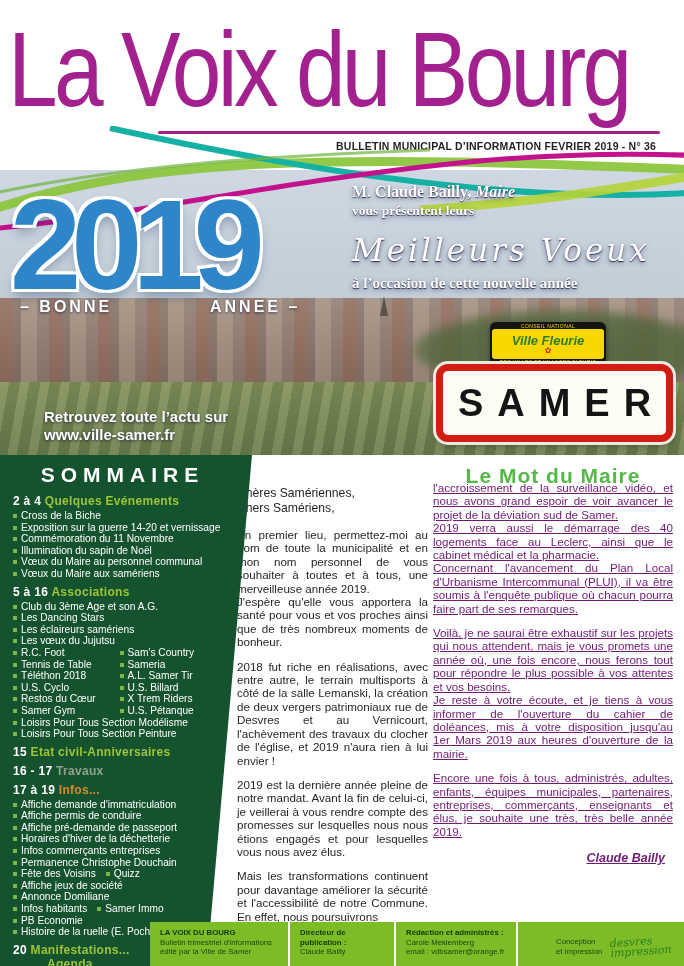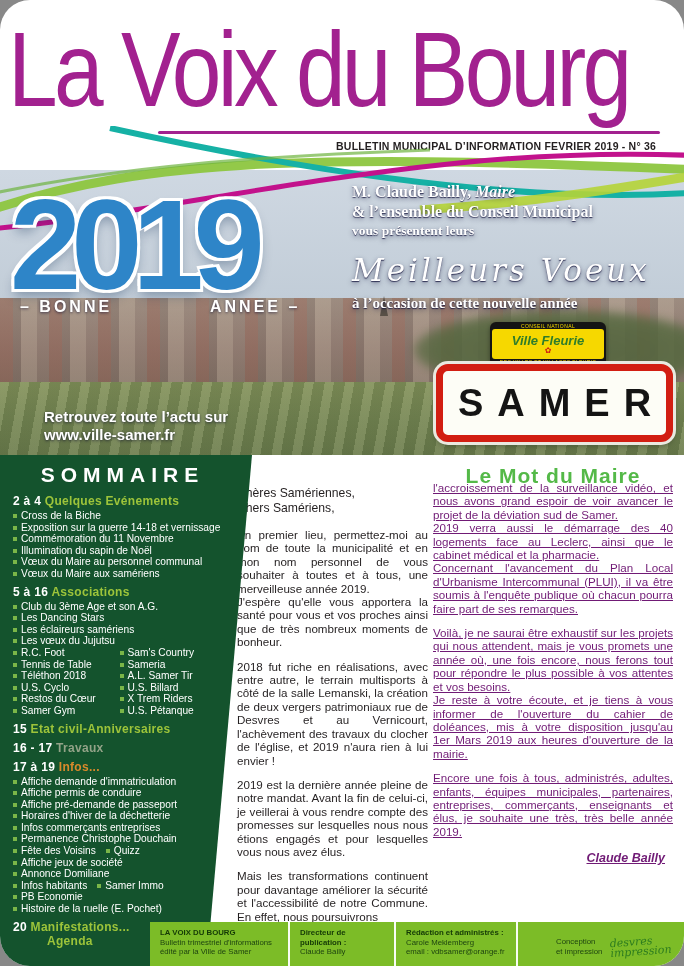--- a/index.html
+++ b/index.html
@@ -1,17 +1,17 @@
 <!DOCTYPE html>
 <html><head>
 <meta charset="utf-8">
 <style>
   html,body{margin:0;padding:0;}
   body{font-family:"Liberation Sans",sans-serif;background:#888;}
-  .page{position:relative;width:684px;height:966px;background:#fff;overflow:hidden;margin:0 auto;border-radius:30px;}
+  .page{position:relative;width:684px;height:966px;background:#fff;overflow:hidden;margin:0 auto;}
 
   
   .masthead-title{position:absolute;left:8px;top:8px;font-size:96px;line-height:112px;
     letter-spacing:-4px;color:#a2218f;white-space:nowrap;transform:scale(.93,1.1);
     transform-origin:left top;font-weight:normal;margin:0;}
   .masthead-rule{position:absolute;left:158px;top:131px;width:502px;height:3px;background:#a2218f;border-radius:2px;}
   .masthead-sub{position:absolute;right:28px;top:140px;font-size:10.5px;font-weight:bold;color:#231f20;letter-spacing:.2px;}
 
   .swooshes{position:absolute;left:0;top:126px;width:684px;height:110px;z-index:4;pointer-events:none;}
 
@@ -122,21 +122,20 @@
     <div class="spire"></div>
     <div class="trees"></div>
     <div class="field"></div>
 
     <div class="year">2019</div>
     <div class="bonne">– BONNE</div>
     <div class="annee">ANNEE –</div>
 
     <div class="greeting">
       <div class="greet-l1"><span>M. Claude Bailly,</span> <span class="it">Maire</span></div>
-      <div class="greet-l2">&amp; l’ensemble du Conseil Municipal</div>
       <div class="greet-l3">vous présentent leurs</div>
       <div class="greet-script">Meilleurs Voeux</div>
       <div class="greet-l4">à l’occasion de cette nouvelle année</div>
     </div>
 
     <div class="vf-sign">
       <div class="vf-top">CONSEIL NATIONAL</div>
       <div class="vf-mid">
         <div class="vf-title">Ville Fleurie</div>
         <div class="vf-flower">✿</div>
@@ -154,21 +153,21 @@
     </div>
   </section>
 
   <aside class="sommaire">
     <h2 class="som-title">SOMMAIRE</h2>
 
     <div class="sec">
       <div class="sec-head"><span class="sec-pages">2 à 4</span> <span class="sec-name">Quelques Evénements</span></div>
       <ul class="som-ul">
         <li><span class="bi">Cross de la Biche</span></li>
-        <li><span class="bi">Exposition sur la guerre 14-18 et vernissage</span></li>
+        <li><span class="bi">Exposition sur la guerre 14-20 et vernissage</span></li>
         <li><span class="bi">Commémoration du 11 Novembre</span></li>
         <li><span class="bi">Illumination du sapin de Noël</span></li>
         <li><span class="bi">Vœux du Maire au personnel communal</span></li>
         <li><span class="bi">Vœux du Maire aux samériens</span></li>
       </ul>
     </div>
 
     <div class="sec">
       <div class="sec-head"><span class="sec-pages">5 à 16</span> <span class="sec-name">Associations</span></div>
       <ul class="som-ul">
@@ -184,20 +183,24 @@
         <li><span class="bi">Sameria</span></li>
         <li><span class="bi">Téléthon 2018</span></li>
         <li><span class="bi">A.L.  Samer Tir</span></li>
         <li><span class="bi">U.S. Cyclo</span></li>
         <li><span class="bi">U.S. Billard</span></li>
         <li><span class="bi">Restos du Cœur</span></li>
         <li><span class="bi">X Trem Riders</span></li>
         <li><span class="bi">Samer Gym</span></li>
         <li><span class="bi">U.S. Pétanque</span></li>
       </ul>
+      <ul class="som-ul">
+        <li><span class="bi">Loisirs Pour Tous Section Modélisme</span></li>
+        <li><span class="bi">Loisirs Pour Tous Section Peinture</span></li>
+      </ul>
     </div>
 
     <div class="sec">
       <div class="sec-head"><span class="sec-pages">15</span> <span class="sec-name">Etat civil-Anniversaires</span></div>
     </div>
 
     <div class="sec">
       <div class="sec-head"><span class="sec-pages">16 - 17</span> <span class="sec-name grey">Travaux</span></div>
     </div>
 

